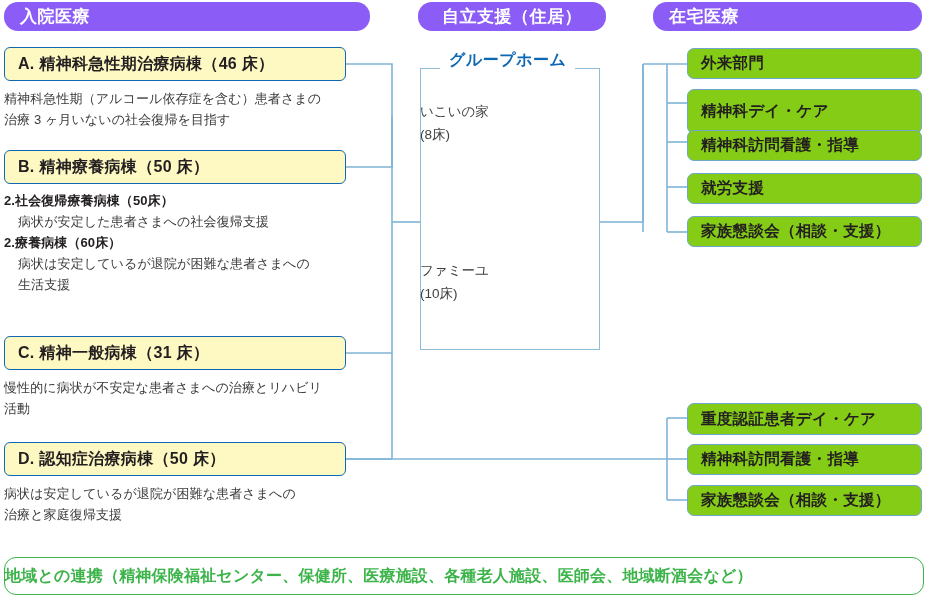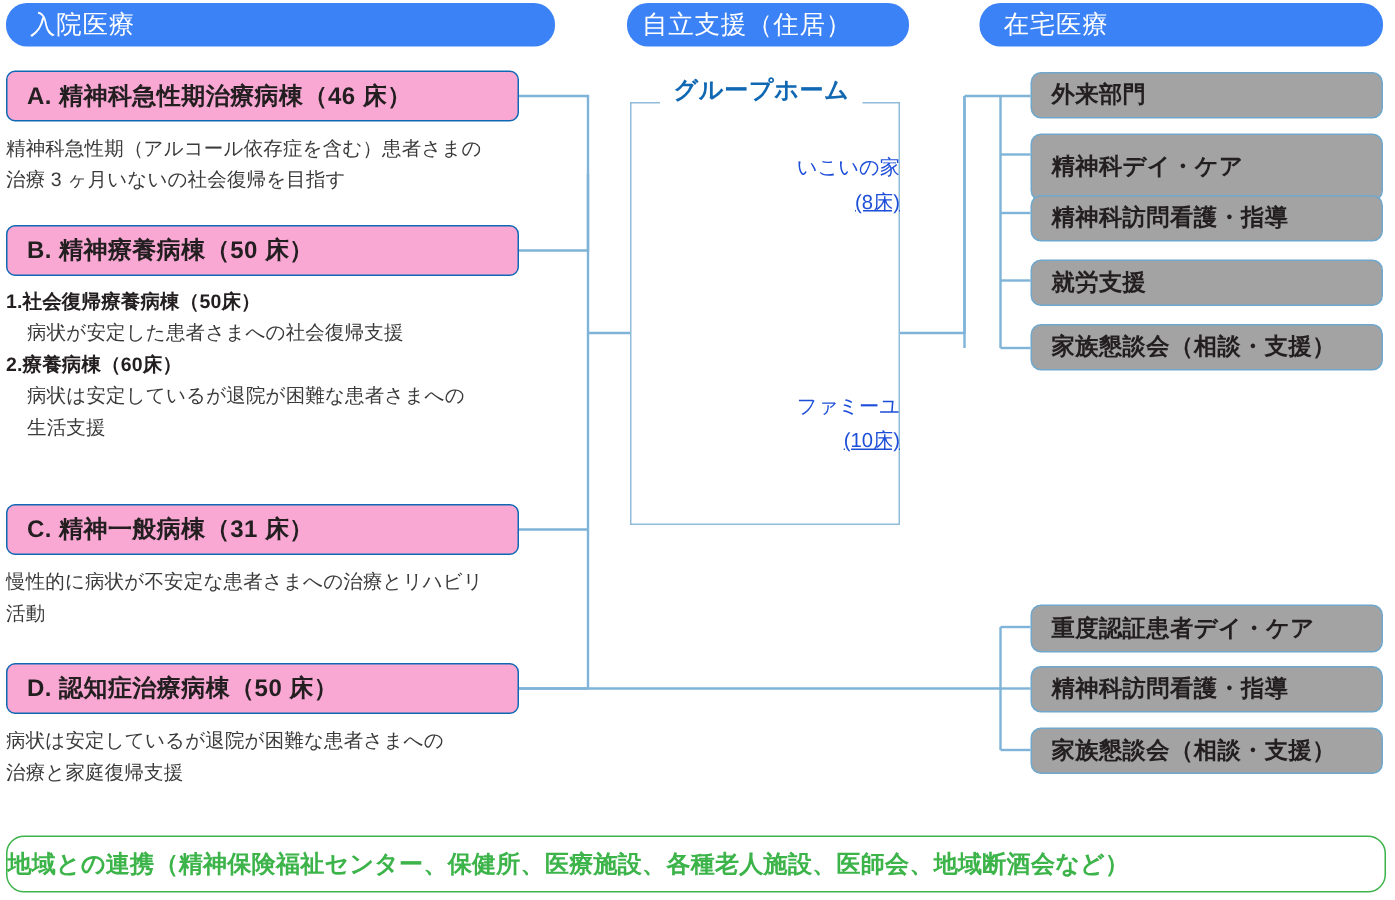--- a/index.html
+++ b/index.html
@@ -23,41 +23,41 @@
   #connectors {
     position: absolute;
     left: 0; top: 0;
     width: 930px; height: 600px;
     pointer-events: none;
   }
 
   
   .pill {
     position: absolute;
-    background: #3b82f6;
+    background: #8b5cf6;
     color: #ffffff;
     border-radius: 14px;
     font-size: 17px;
-    font-weight: normal;
+    font-weight: bold;
     letter-spacing: .5px;
     display: flex;
     align-items: center;
     height: 29px;
     box-sizing: border-box;
   }
   .pill.left-al { padding-left: 16px; justify-content: flex-start; }
-  .pill.center-al { justify-content: flex-start; padding: 0 10px; }
+  .pill.center-al { justify-content: center; padding: 0 10px; }
 
   
   .ward-box {
     position: absolute;
     box-sizing: border-box;
     border: 1.6px solid #1068b3;
     border-radius: 6px;
-    background: #f9a8d4;
+    background: #fef9c3;
     display: flex;
     align-items: center;
     padding-left: 13px;
     font-size: 16px;
     font-weight: bold;
     color: #231f20;
     letter-spacing: .3px;
   }
 
   
@@ -90,36 +90,36 @@
     background: #ffffff;
     color: #1068b3;
     font-size: 16px;
     font-weight: bold;
     padding: 0 9px;
     letter-spacing: .5px;
     white-space: nowrap;
   }
   .gh-item {
     position: absolute;
-    text-align: right;
+    text-align: left;
     font-size: 13.5px;
     line-height: 23px;
-    color: #1d4ed8;
+    color: #404040;
     width: 100%;
   }
   .gh-item .nm { display: block; }
-  .gh-item .bed { display: block; text-decoration: underline; }
+  .gh-item .bed { display: block; }
 
   
   .svc-box {
     position: absolute;
     box-sizing: border-box;
     border: 1.3px solid #6fa8cc;
     border-radius: 7px;
-    background: #a3a3a3;
+    background: #84cc16;
     display: flex;
     align-items: center;
     padding-left: 13px;
     font-size: 15.5px;
     font-weight: bold;
     color: #231f20;
     letter-spacing: .3px;
   }
 
   
@@ -190,21 +190,21 @@
   </div>
   <div class="desc" style="left:4px; top:88px; width:350px;">
     <span>精神科急性期（アルコール依存症を含む）患者さまの</span><br>
     <span>治療 3 ヶ月いないの社会復帰を目指す</span>
   </div>
 
   <div class="ward-box" style="left:4px; top:150px; width:342px; height:34px;">
     <span>B. 精神療養病棟（50 床）</span>
   </div>
   <div class="desc" style="left:4px; top:190px; width:352px;">
-    <span class="sub-head">1.社会復帰療養病棟（50床）</span>
+    <span class="sub-head">2.社会復帰療養病棟（50床）</span>
     <span class="sub-body">病状が安定した患者さまへの社会復帰支援</span>
     <span class="sub-head">2.療養病棟（60床）</span>
     <span class="sub-body">病状は安定しているが退院が困難な患者さまへの</span>
     <span class="sub-body">生活支援</span>
   </div>
 
   <div class="ward-box" style="left:4px; top:336px; width:342px; height:34px;">
     <span>C. 精神一般病棟（31 床）</span>
   </div>
   <div class="desc" style="left:4px; top:377px; width:352px;">

